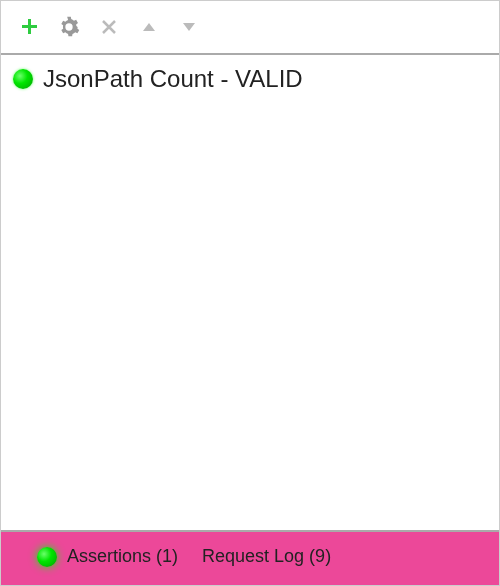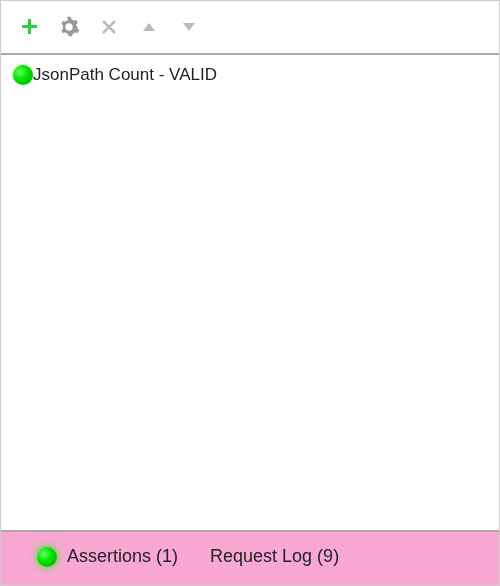--- a/index.html
+++ b/index.html
@@ -42,43 +42,44 @@
     .plus-icon svg { color: #2ecc40; }
     .assertion-list {
       flex: 1;
       background: #fff;
       overflow-y: auto;
       padding: 6px 8px;
     }
     .assertion-row {
       display: flex;
       align-items: center;
+      gap: 10px;
       padding: 4px 4px;
       cursor: pointer;
-      font-size: 17px;
+      font-size: 24px;
     }
     .status-dot {
       width: 20px;
       height: 20px;
       border-radius: 50%;
       background: radial-gradient(circle at 35% 35%, #6aff6a 0%, #00e600 40%, #00c400 70%, #009900 100%);
       box-shadow: 0 0 3px rgba(0,255,0,0.6);
       flex-shrink: 0;
     }
     .assertion-text {
       color: #222;
       white-space: nowrap;
     }
     .tabs-bar {
       display: flex;
       align-items: center;
-      gap: 32px;
+      gap: 24px;
       padding: 14px 36px 18px 36px;
       border-top: 2px solid #aaa;
-      background: #f9a8d4;
+      background: #ec4899;
       text-align: right;
     }
     .tab {
       display: flex;
       align-items: center;
       gap: 10px;
       cursor: pointer;
       font-size: 18px;
       color: #222;
     }

